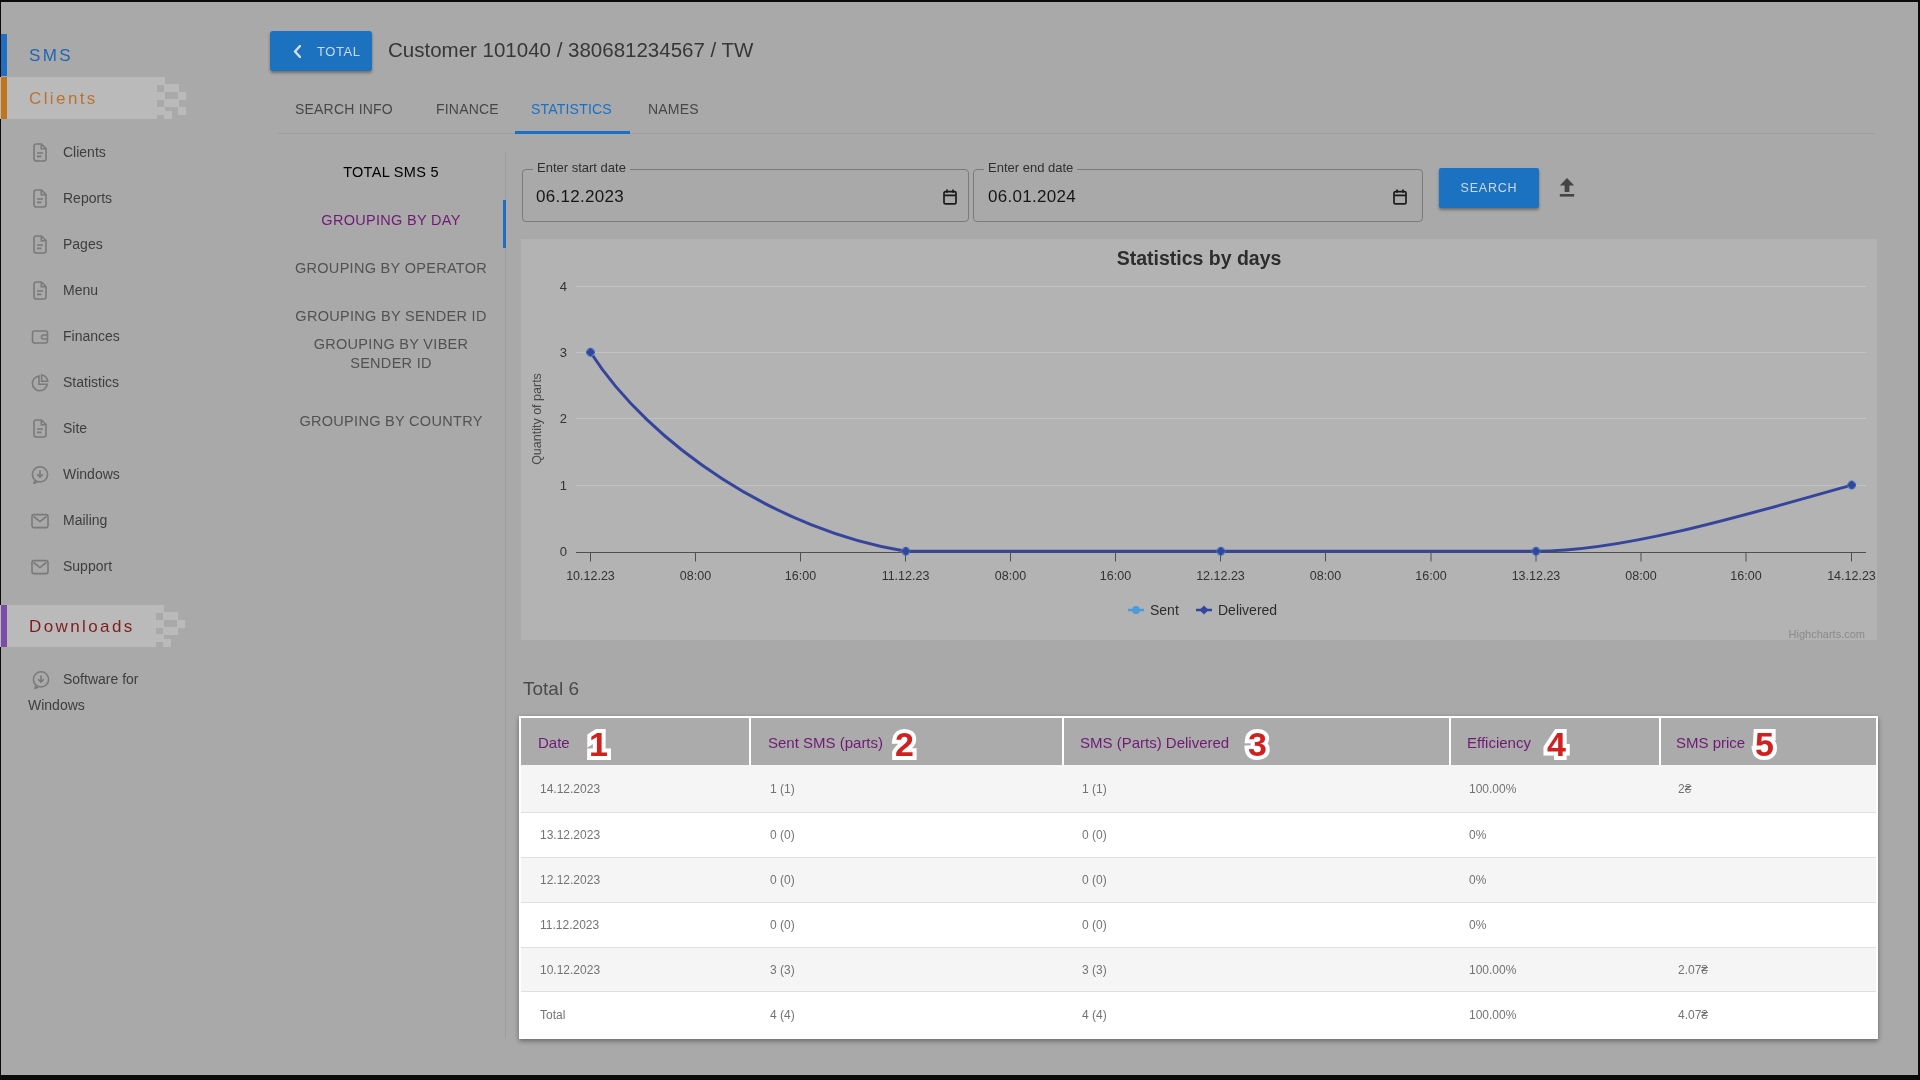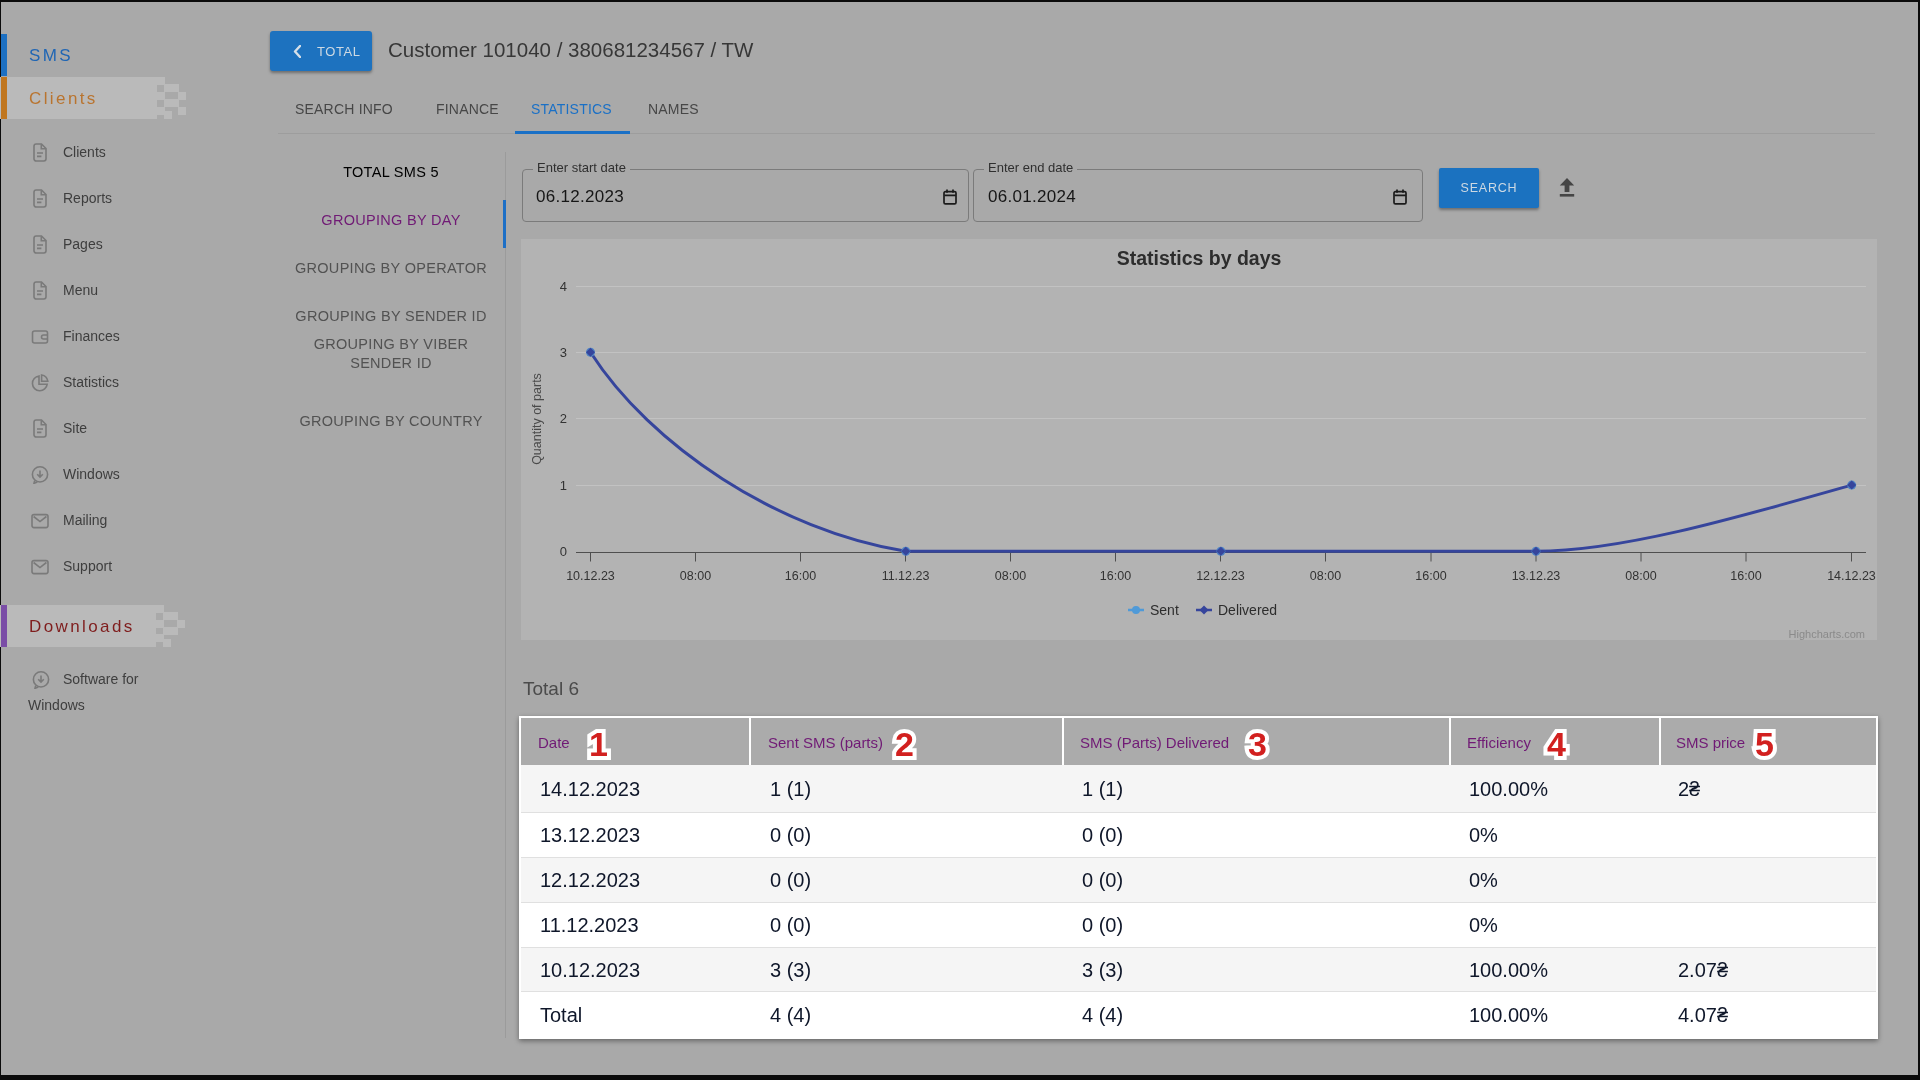--- a/index.html
+++ b/index.html
@@ -39,21 +39,21 @@
 #panel{left:521px;top:239px;width:1356px;height:401px;background:#b3b3b3}
 
 #tbl{left:519px;top:716px;width:1359px;height:323px;background:#fff;box-shadow:0 2px 5px rgba(0,0,0,.4)}
 #thead{position:absolute;left:2px;top:2px;width:1355px;height:47px;background:#ababab}
 .hsep{position:absolute;top:0;width:2px;height:47px;background:#fff}
 .hlab{position:absolute;top:16px;font-size:15px;color:#701a75}
 .badge{position:absolute;top:7px;font-size:34px;font-weight:700;color:#d2201f;line-height:1.15}
 .badge i{position:absolute;left:0;top:0;font-style:normal;-webkit-text-stroke:8px #fff;z-index:0}
 .badge b{position:relative;font-weight:700;z-index:1}
 .trow{position:absolute;left:2px;width:1355px}
-.cell{position:absolute;top:50%;transform:translateY(-50%);font-size:20px;color:#0f172a}
+.cell{position:absolute;top:50%;transform:translateY(-50%);font-size:12px;color:#737373}
 #total6{left:523px;top:678px;font-size:19px;color:#4b4b4b}
 </style></head>
 <body>
 <div class="abs" id="ftop"></div>
 <div class="abs" id="fbot"></div>
 <div class="abs" id="flef"></div>
 <div class="abs" id="frig"></div>
 
 <div id="sidebar">
   <div class="abs secbar" style="top:34px;background:#1d70c2"></div>

